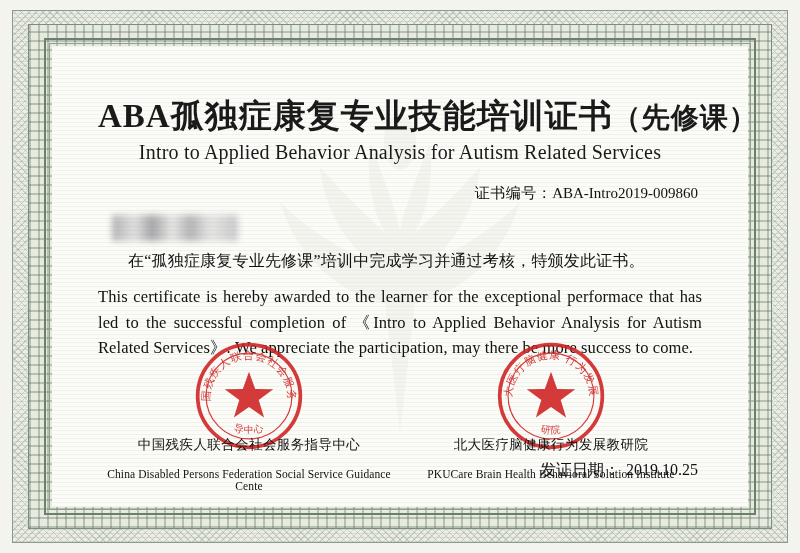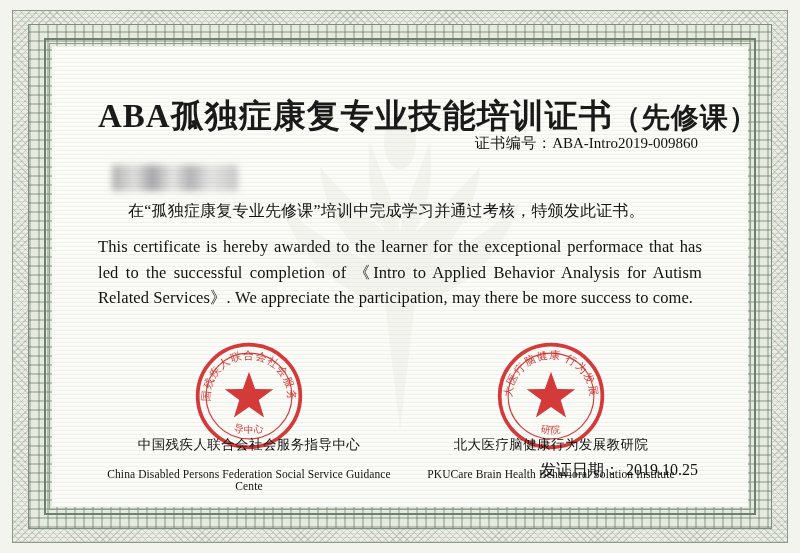--- a/index.html
+++ b/index.html
@@ -111,20 +111,21 @@
   .title-en {
     text-align: center;
     font-size: 20px;
     color: #1a1a1a;
     margin-top: 7px;
     letter-spacing: 0.2px;
     white-space: nowrap;
   }
 
   .cert-no {
+    margin-top: 20px;
     text-align: right;
     font-size: 15px;
     color: #111;
     padding-right: 4px;
   }
   .cert-no .label { letter-spacing: 0.5px; }
   .cert-no .value { font-family: "Liberation Serif", serif; }
 
   .recipient {
     margin-top: 12px;
@@ -234,20 +235,21 @@
         <ellipse cx="215" cy="40" rx="16" ry="28"></ellipse>
       </g>
     </svg>
 
     <div class="content">
 
       <div class="title-cn">
         <span>ABA孤独症康复专业技能培训证书</span><span class="suffix">（先修课）</span>
       </div>
 
+      <div class="title-en">Intro to Applied Behavior Analysis for Autism Related Services</div>
 
       <div class="cert-no">
         <span class="label">证书编号：</span><span class="value">ABA-Intro2019-009860</span>
       </div>
 
       <div class="recipient">
         <div class="blur-block"></div>
       </div>
 
       <div class="line-cn">在“孤独症康复专业先修课”培训中完成学习并通过考核，特颁发此证书。</div>

